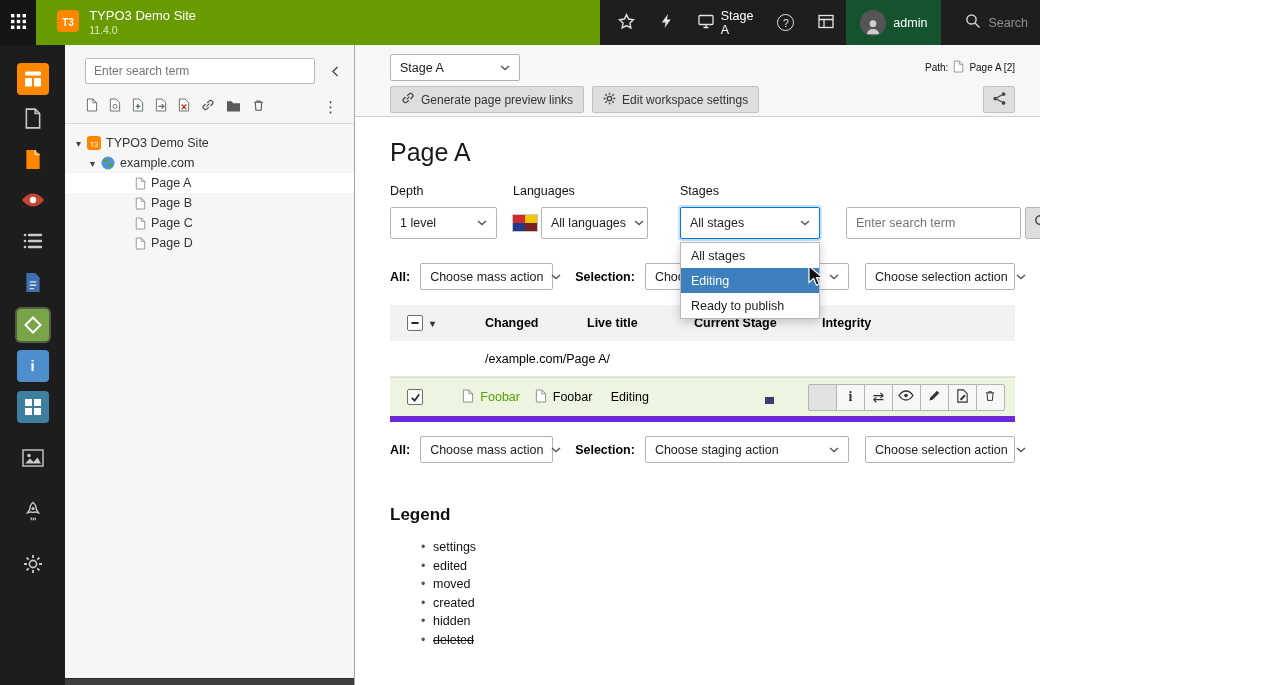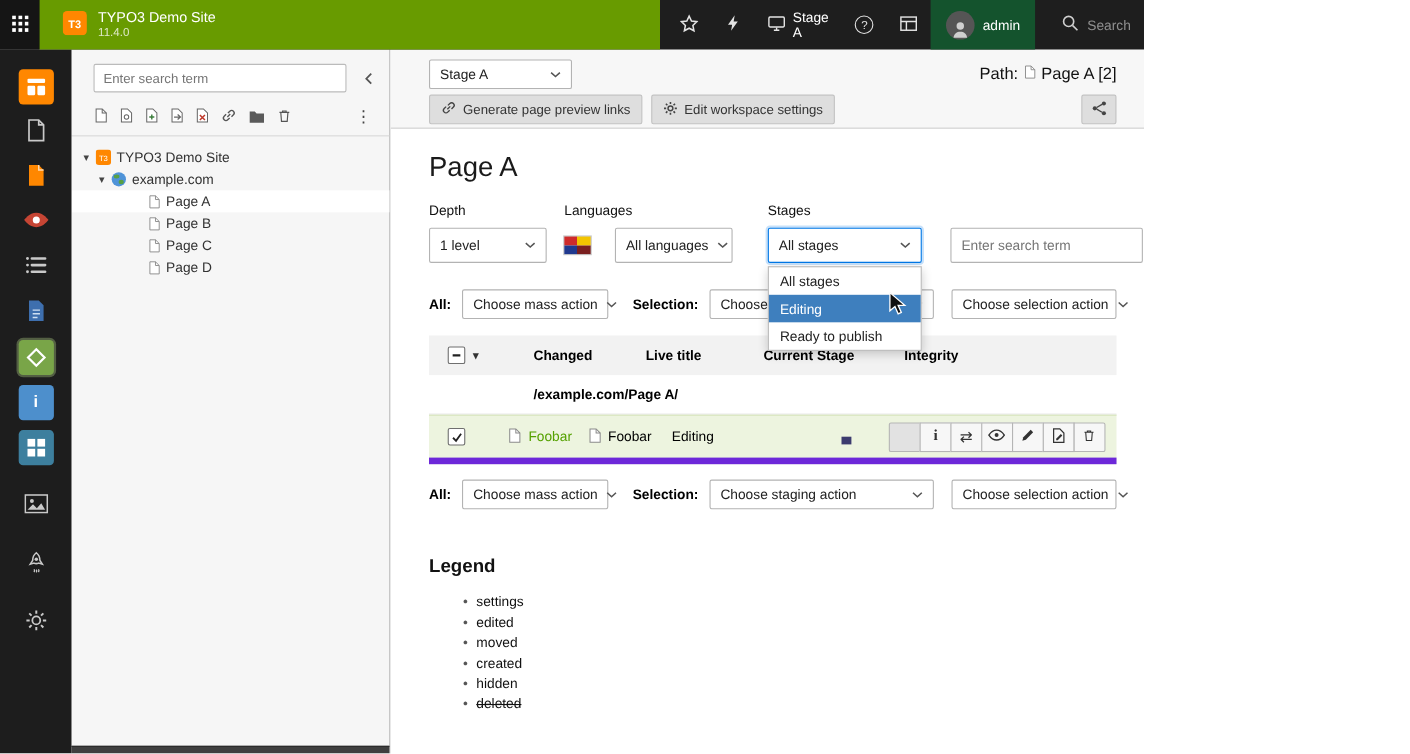--- a/index.html
+++ b/index.html
@@ -51,53 +51,53 @@
 .tree-resize{position:absolute;left:0;right:0;bottom:0;height:7px;background:#3f3f3f;border-top:1px solid #2a2a2a;cursor:row-resize}
 
 
 .main{position:absolute;top:45px;left:355px;right:0;bottom:0;background:#fff;overflow:hidden}
 .docheader{height:72px;background:#f7f7f7;border-bottom:1px solid #d0d0d0;padding:9px 25px 0 35px}
 .dh-row{display:flex;align-items:center;justify-content:space-between;height:27px}
 .dh-row + .dh-row{margin-top:5px}
 .dh-left{display:flex;align-items:center;gap:8px}
 .btn{display:inline-flex;align-items:center;gap:6px;height:27px;padding:0 10px;background:#dedede;border:1px solid #c2c2c2;border-radius:2px;font-size:12px;color:#333;cursor:pointer;white-space:nowrap}
 .icon-btn{width:32px;justify-content:center;padding:0}
-.path{display:flex;align-items:center;gap:5px;font-size:15px;color:#111}
+.path{display:flex;align-items:center;gap:5px;font-size:10px;color:#111}
 .path .pv{font-weight:400}
 
 .select{display:flex;align-items:center;justify-content:space-between;gap:8px;background:#fff;border:1px solid #b3b3b3;border-radius:2px;height:32px;padding:0 9px;cursor:pointer;color:#222;white-space:nowrap}
 .select-sm{height:27px}
 .select .chev{display:flex;color:#555;flex:0 0 auto}
 .select.focused{border-color:var(--accent,#0078e6);box-shadow:0 0 0 2px rgba(0,120,230,.22)}
 .w107{width:107px}.w130{width:130px}.w133{width:133px}.w140{width:140px}.w150{width:150px}.w205{width:205px}
 
 .content{padding:21px 25px 0 35px}
 .page-title{font-size:25px;font-weight:500;color:#1a1a1a;margin-bottom:17px}
 .filter-row{display:flex;align-items:flex-end}
 .fgroup{display:flex;flex-direction:column}
 .flabel{margin-bottom:9px;color:#111}
-.ctrl-row{display:flex;align-items:center;gap:22px}
+.ctrl-row{display:flex;align-items:center;gap:4px}
 .mr16{margin-right:16px}.mr26{margin-right:26px}.mr32{margin-right:32px}
 .search-input{width:175px;height:32px;border:1px solid #b3b3b3;border-radius:2px;padding:0 9px;font:inherit;font-size:12.5px;color:#333}
 .search-btn{width:33px;height:32px;background:#dedede;border:1px solid #b3b3b3;border-radius:2px;display:flex;align-items:center;justify-content:center;color:#444;cursor:pointer}
 
 .select-wrap{position:relative}
 .dropdown{position:absolute;top:calc(100% + 3px);left:0;width:140px;background:#fff;border:1px solid #b9b9b9;box-shadow:0 3px 9px rgba(0,0,0,.2);z-index:60}
 .opt{height:25px;display:flex;align-items:center;padding:0 10px;cursor:pointer;color:#222}
 .opt.active{background:var(--menu-highlight,#3e7fbe);color:#fff}
 
 .mass-row{display:flex;align-items:center;margin-top:24px}
 .mass-row.second{margin-top:14px}
 .blabel{font-weight:700;margin-right:10px}
 .mass-row .gap22{margin-right:22px}.mass-row .gap16{margin-right:16px}
 
 .ws-table{margin-top:15px}
 .t-row{display:flex;align-items:center}
 .t-head{background:#f2f2f2;height:36px;font-weight:700}
-.t-group{height:36px;border-bottom:1px solid #e4e4e4;font-weight:700;padding-left:95px}
+.t-group{height:36px;border-bottom:1px solid #e4e4e4;font-weight:400;padding-left:95px}
 .t-version{height:45px;background:var(--row-created-bg,#edf4df);border-top:1px solid #d8e5bd;border-bottom:6px solid #6d28d9}
 .c-check{width:95px;display:flex;align-items:center;padding-left:17px;gap:7px}
 .c-changed{width:102px}.c-live{width:107px}.c-stage{width:128px}.c-integrity{width:90px}.c-flag{width:60px}
 .c-actions{flex:1;display:flex;justify-content:flex-end;padding-right:10px}
 .cell-title{display:flex;align-items:center;gap:6px}
 .title-changed{color:var(--state-created,#55a100);cursor:pointer}
 .checkbox{width:16px;height:16px;background:#fff;border:1px solid #6f6f6f;border-radius:2px;display:flex;align-items:center;justify-content:center;cursor:pointer;flex:0 0 auto}
 .hcaret{font-size:10px;color:#333;cursor:pointer}
 .btn-group{display:flex}
 .abtn{width:29px;height:27px;background:#f7f7f7;border:1px solid #b5b5b5;margin-left:-1px;display:flex;align-items:center;justify-content:center;color:#333;cursor:pointer}

